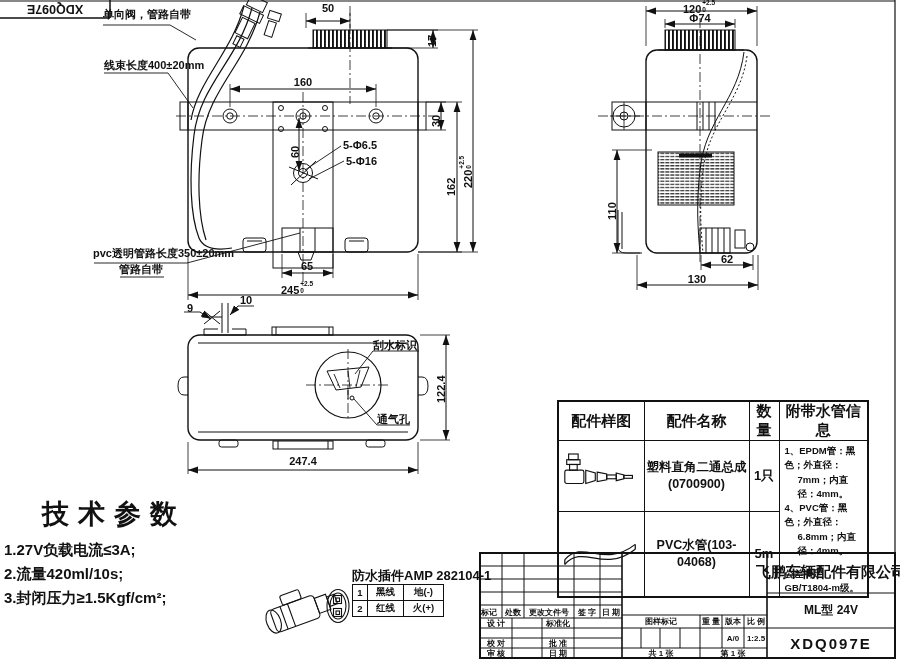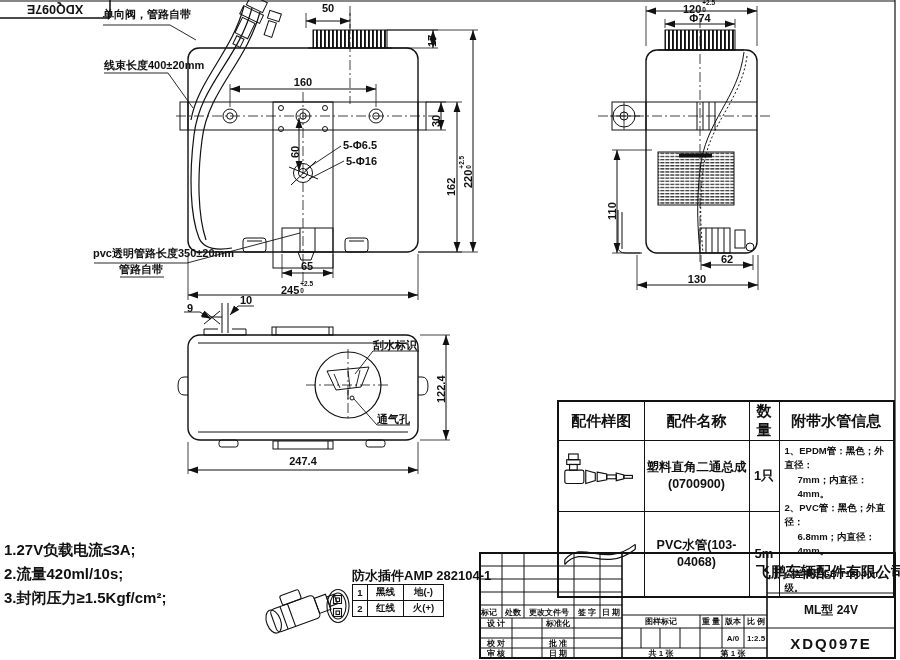--- a/index.html
+++ b/index.html
@@ -9,21 +9,21 @@
   .t{position:absolute;font-weight:bold;font-size:11px;line-height:1;white-space:nowrap;color:#111}
   .ctr{transform:translateX(-50%)}
   .rot{transform-origin:0 0;transform:rotate(-90deg)}
   .flip{display:inline-block;width:94px;text-align:center;transform:rotate(180deg);font-size:12.5px}
   .tol{display:inline-block;vertical-align:1px;margin-left:1px}
   .tol i{display:block;font-style:normal;font-size:6.5px;line-height:1.05;font-weight:bold}
   .tech-title{font-size:27px;letter-spacing:9px}
   .tech-item{font-size:15px}
   .conn-title{font-size:13px}
   table{border-collapse:collapse;position:absolute;table-layout:fixed;color:#111}
-  .parts{left:557px;top:400px;width:338px;border:2px solid #111}
+  .parts{left:557px;top:400px;width:312px;border:2px solid #111}
   .parts th,.parts td{border:1.5px solid #111;text-align:center;vertical-align:middle;padding:0;font-weight:bold}
   .parts th{font-size:15px}
   .parts .nm{font-size:12.5px;line-height:1.35}
   .parts .qty{font-size:13px}
   .parts .info{font-size:9.5px;text-align:left;padding:3px 2px 0 5px;vertical-align:top}
   .info-line{line-height:1.5}
   .cont{padding-left:13px}
   .gap{height:9px}
   .pins{left:352px;top:584px;width:92px;border:1.5px solid #111}
   .pins td{border:1.5px solid #111;font-size:9.5px;font-weight:bold;text-align:center;height:15px;padding:0}
@@ -289,20 +289,21 @@
   <span class="t ctr" style="left:727px;top:254px">62</span>
   <span class="t ctr" style="left:697px;top:274px">130</span>
 
   <span class="t ctr" style="left:190px;top:303px">9</span>
   <span class="t ctr" style="left:246px;top:295px">10</span>
   <span class="t" style="left:373px;top:340px">刮水标识</span>
   <span class="t" style="left:377px;top:414px">通气孔</span>
   <span class="t rot" style="left:436px;top:403px">122.4</span>
   <span class="t ctr" style="left:303px;top:456px">247.4</span>
 
+  <div class="t tech-title" style="left:42px;top:501px">技术参数</div>
   <div class="t tech-item" style="left:4px;top:542px">1.27V负载电流≤3A;</div>
   <div class="t tech-item" style="left:4px;top:566px">2.流量420ml/10s;</div>
   <div class="t tech-item" style="left:4px;top:590px">3.封闭压力≥1.5Kgf/cm²;</div>
 
   <div class="t conn-title" style="left:352px;top:569px">防水插件AMP 282104-1</div>
   <table class="pins">
     <colgroup>
         <col style="width:15px">
         <col style="width:36px">
         <col>
@@ -350,21 +351,21 @@
         </svg>
       </td>
       <td class="nm">
         <div>塑料直角二通总成</div>
         <div>(0700900)</div>
       </td>
       <td class="qty">1只</td>
       <td class="info" rowspan="2">
         <div class="info-line">1、EPDM管：黑色；外直径：</div>
         <div class="info-line cont">7mm；内直径：4mm。</div>
-        <div class="info-line">2、PVC管：黑色；外直径：</div>
+        <div class="info-line">4、PVC管：黑色；外直径：</div>
         <div class="info-line cont">6.8mm；内直径：4mm。</div>
         <div class="gap"></div>
         <div class="info-line">公差满足GB/T1804-m级。</div>
       </td>
     </tr>
     <tr style="height:62px">
       <td>
         <svg width="80" height="40" viewBox="0 0 84 40" stroke="#111" fill="none" stroke-width="1.3">
           <path d="M4,28 C24,6 44,38 78,12"></path>
               <path d="M4,33 C24,11 44,43 78,17"></path>

